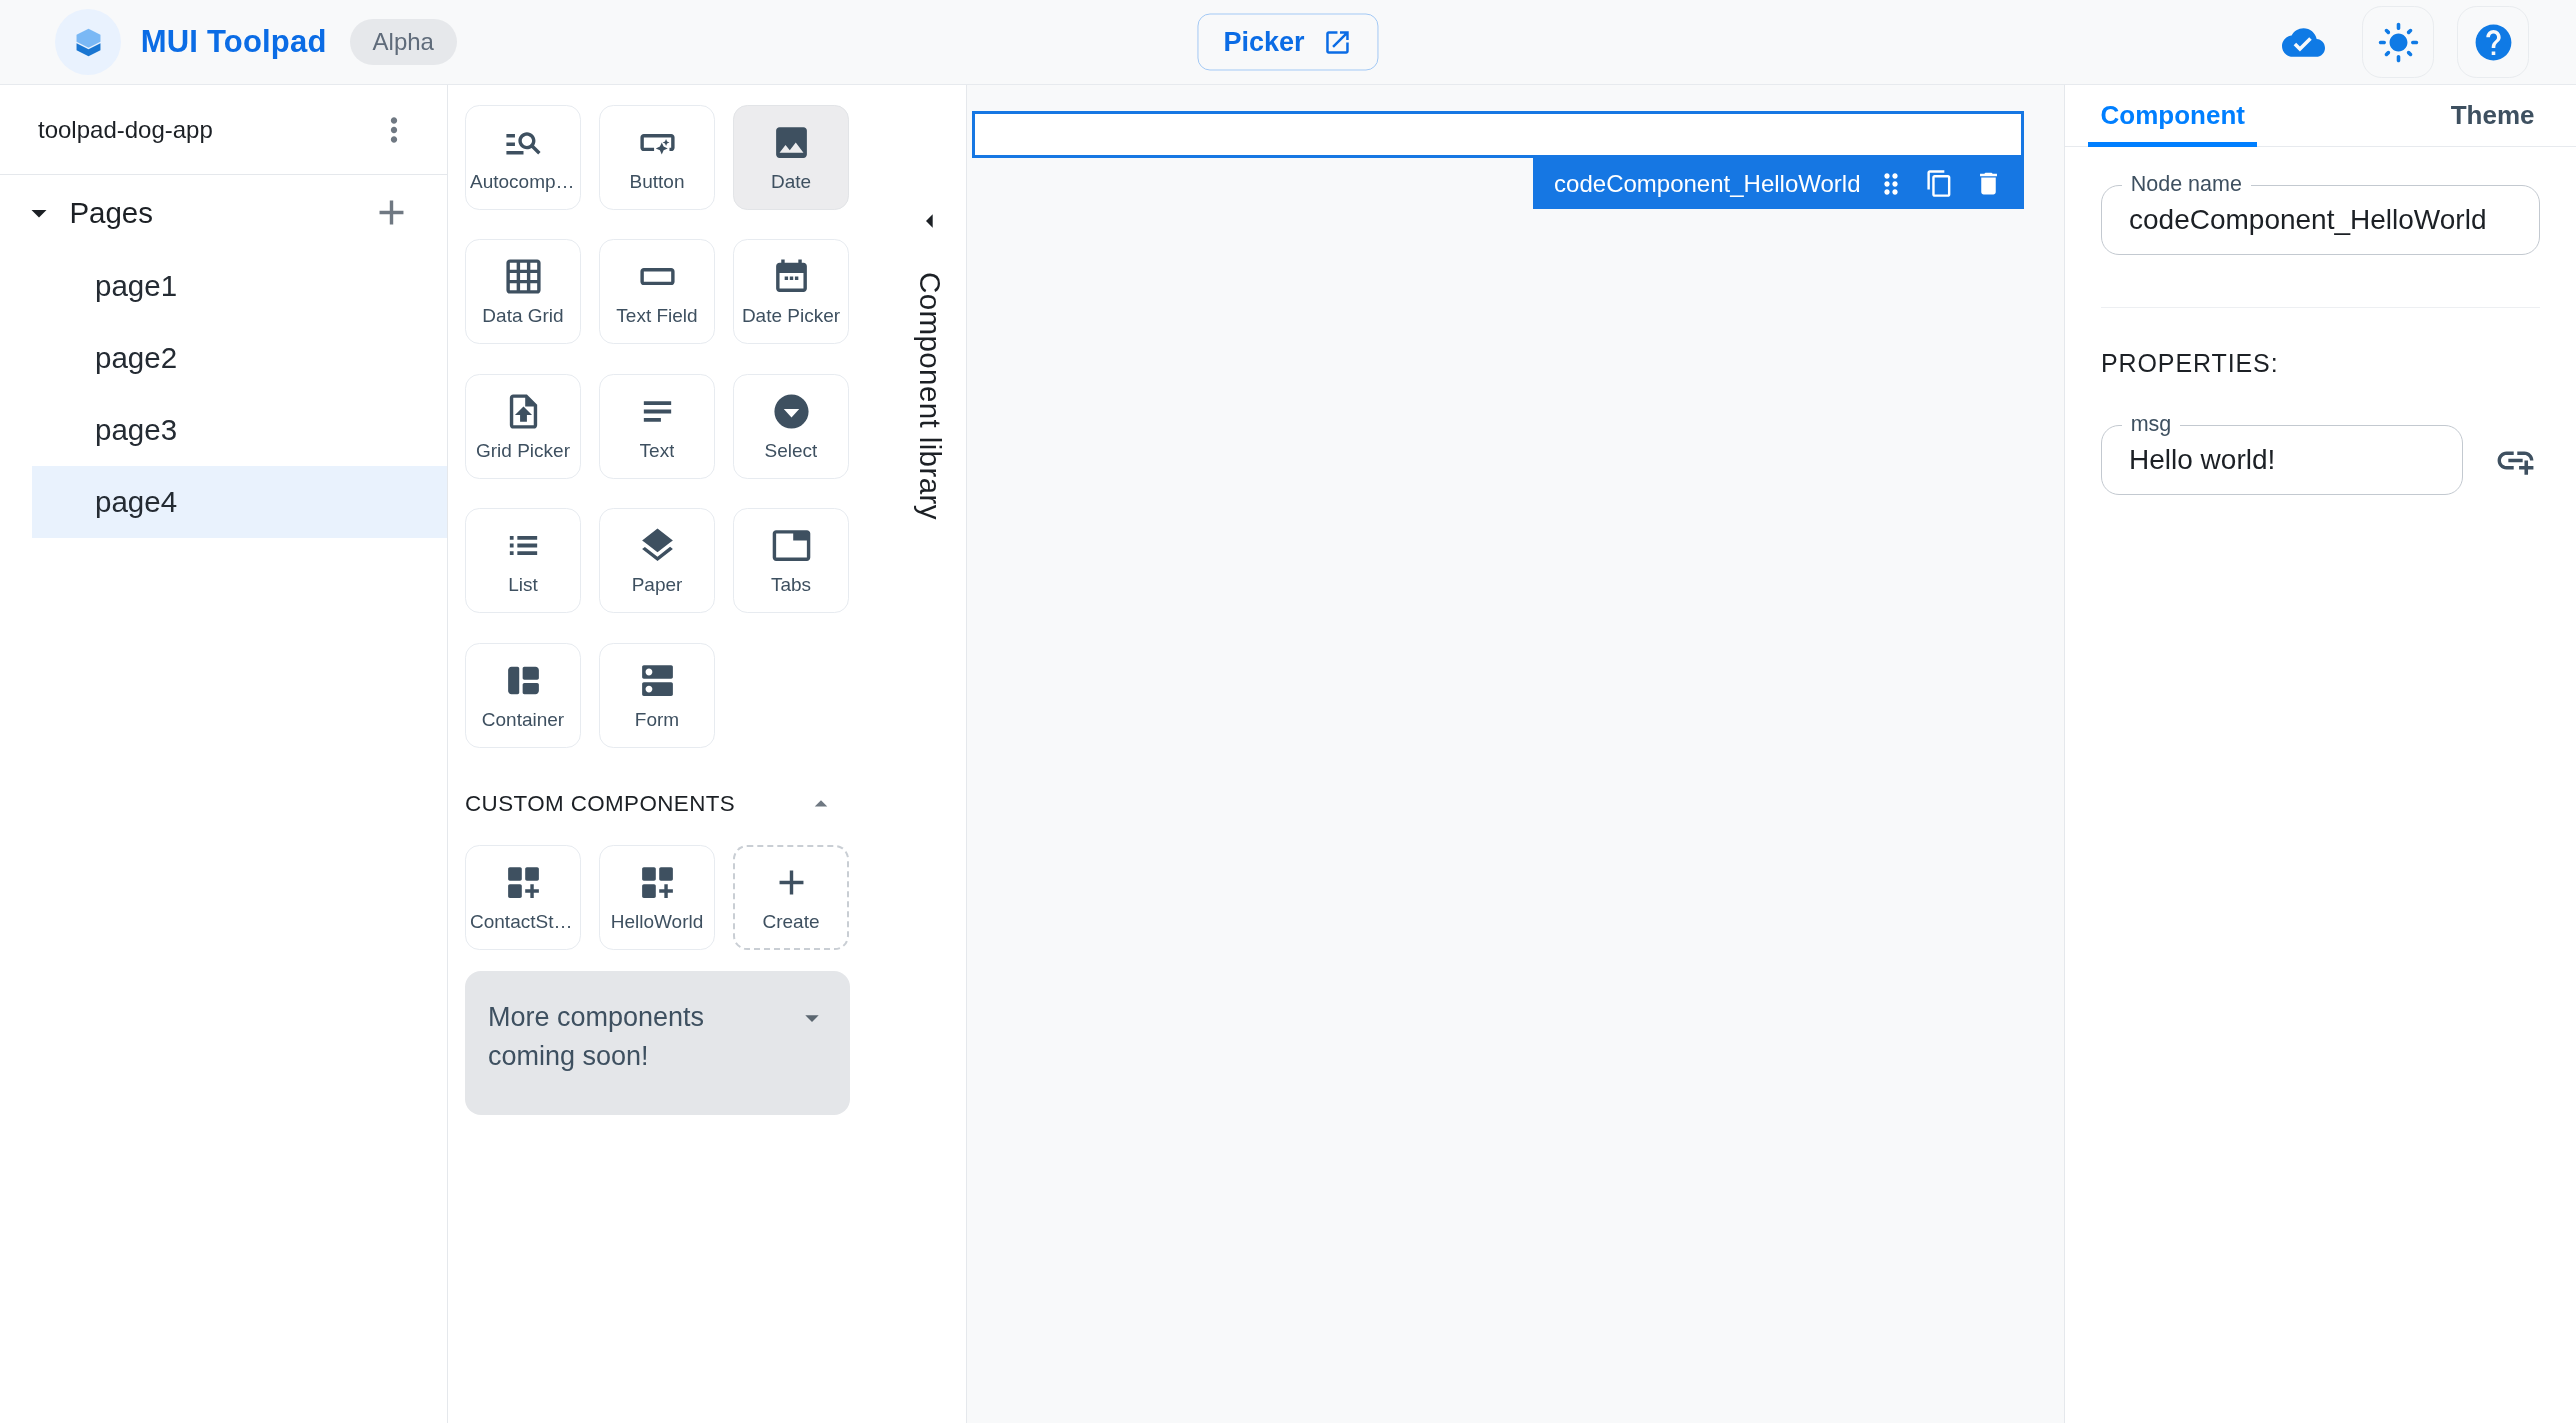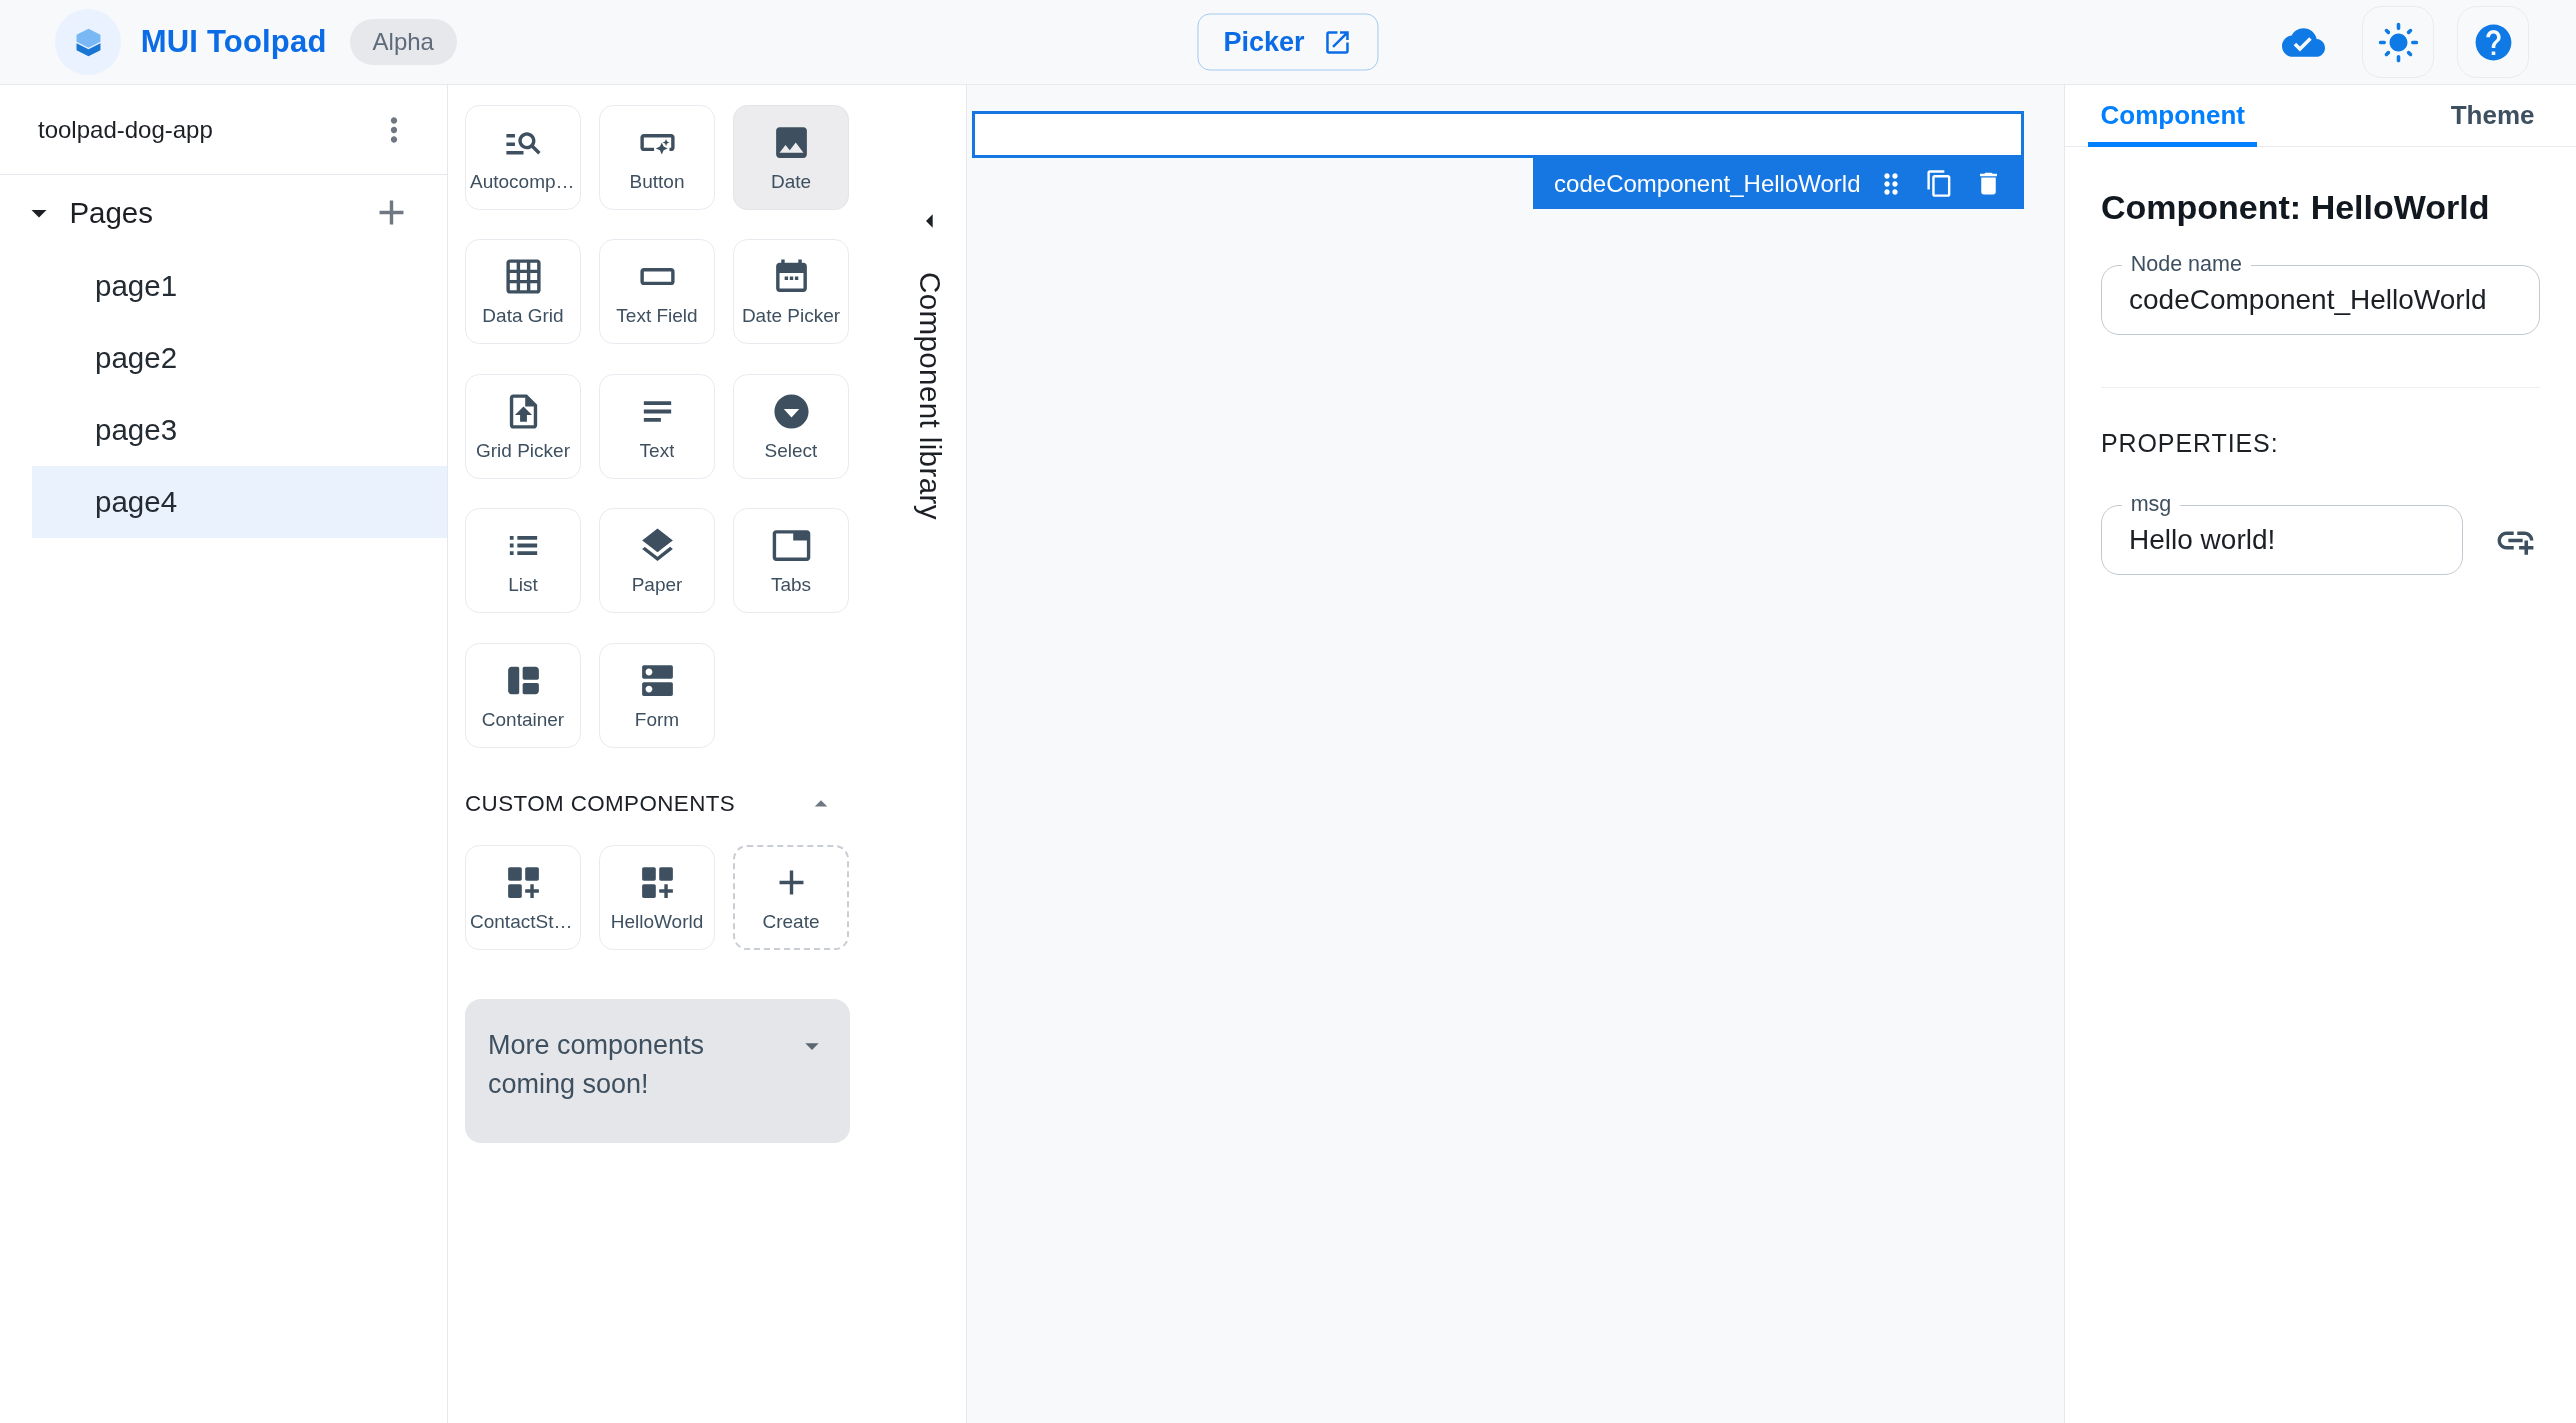--- a/index.html
+++ b/index.html
@@ -54,21 +54,21 @@
   .comp-card.selected { background:#ececee; border-color:#e2e4e7; }
   .comp-card.create { border:2.7px dashed #c9ced4; background:#fff; }
   .comp-card .ci { display:flex; }
   .comp-card .ci svg { width:41px; height:41px; color:#3e5060; }
   .comp-card .cl { font-size:19px; color:#3e5060; max-width:106px; white-space:nowrap; overflow:hidden; text-overflow:ellipsis; }
   .custom-header { width:385px; margin-top:38px; display:flex; align-items:center; }
   .custom-header-label { font-size:22.4px; color:#1c2025; letter-spacing:0.4px; }
   .custom-collapse { margin-left:auto; margin-right:10.7px; width:36px; height:36px; display:flex; align-items:center; justify-content:center; cursor:pointer; }
   .custom-collapse svg { width:30px; height:30px; color:#6f7882; }
   .custom-grid { margin-top:23px; }
-  .coming-soon { width:385px; margin-top:49px; background:#e4e6e9; border-radius:16px; padding:27px 21.5px 39px 23px;
+  .coming-soon { width:385px; margin-top:21px; background:#e4e6e9; border-radius:16px; padding:27px 21.5px 39px 23px;
                  display:flex; gap:5.4px; }
   .coming-soon-text { flex:1; font-size:27px; line-height:1.45; color:#3e5060; }
   .coming-soon-arrow { width:34px; height:34px; margin-top:3.6px; display:flex; align-items:center; justify-content:center; cursor:pointer; }
   .coming-soon-arrow svg { width:32px; height:32px; color:#5b6670; }
   .library-rail { position:absolute; top:116px; right:7.2px; width:57px; display:flex; flex-direction:column; align-items:center; gap:32px; }
   .rail-collapse { width:39px; height:39px; display:flex; align-items:center; justify-content:center; cursor:pointer; }
   .rail-collapse svg { width:32px; height:32px; color:#1c2025; }
   .rail-label { writing-mode:vertical-rl; font-size:29.5px; color:#1c2025; letter-spacing:0.4px; white-space:nowrap; }
 
   
@@ -366,21 +366,20 @@
         </span>
       </div>
     </div>
 
     <div class="inspector">
       <div class="tabs-row">
         <span class="tab active">Component</span>
         <span class="tab">Theme</span>
       </div>
       <div class="inspector-content">
-        <div class="inspector-heading">Component: HelloWorld</div>
         <div class="ofield node-field">
           <span class="flabel">Node name</span>
           <input type="text" value="codeComponent_HelloWorld" style="">
         </div>
         <div class="section-divider"></div>
         <div class="props-label">PROPERTIES:</div>
         <div class="msg-row">
           <div class="ofield msg-field">
             <span class="flabel">msg</span>
             <input type="text" value="Hello world!" style="">

